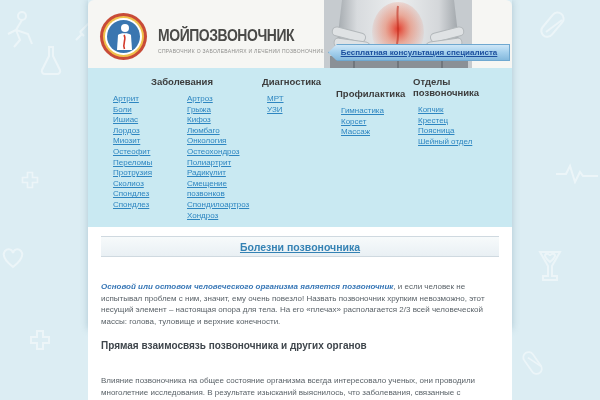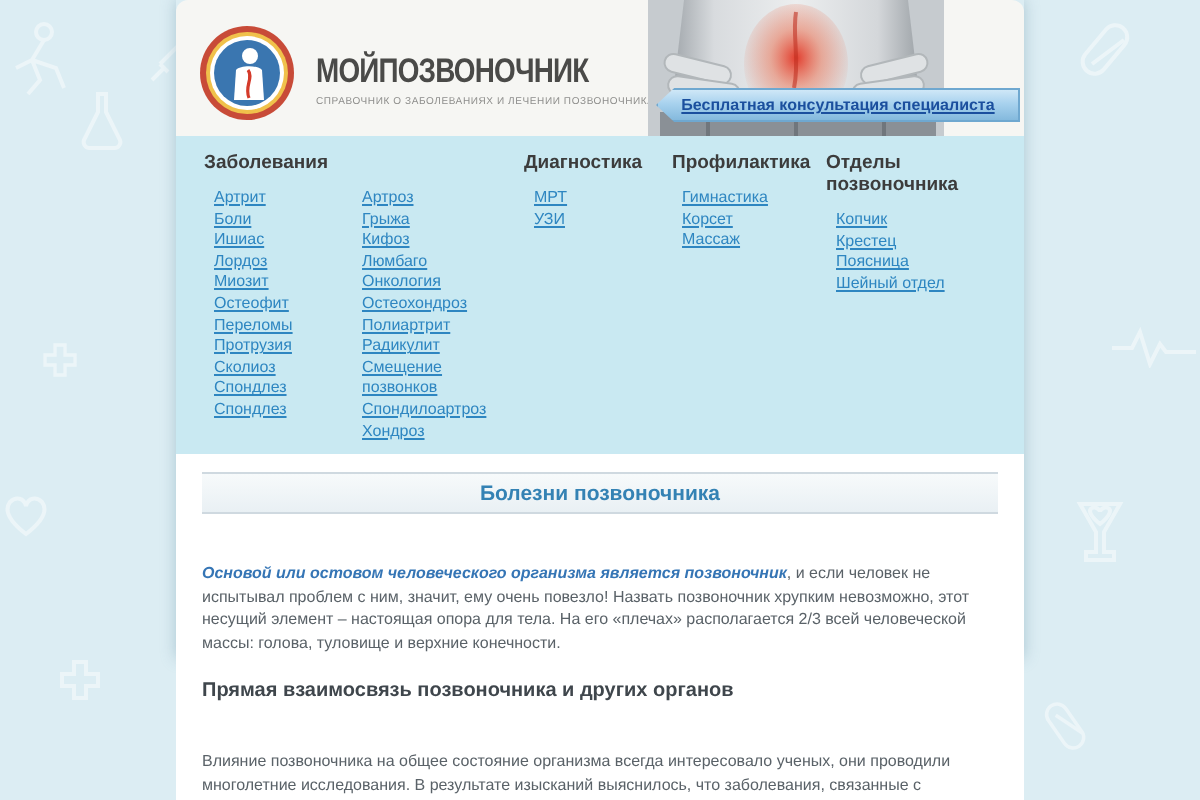--- a/index.html
+++ b/index.html
@@ -39,32 +39,32 @@
   .banner a{font-size:8px;font-weight:bold;color:var(--banner-text);
             text-decoration:underline;white-space:nowrap;}
 
   
   .nav{background:var(--nav-bg);min-height:129px;padding:8px 14px 6px;display:flex;}
   .nav-section{display:flex;flex-direction:column;}
   .nav-section .nav-title{font-size:9.5px;font-weight:bold;color:#3c3c3c;margin-bottom:7px;}
   .nav-cols{display:flex;}
   .links{display:flex;flex-direction:column;padding-left:5px;}
   .links a{font-size:8px;line-height:10.6px;color:var(--link);text-decoration:underline;width:fit-content;}
-  .sec-diseases{width:160px;}
+  .sec-diseases{width:160px;align-items:center;}
   .sec-diseases .links{width:74px;}
   .sec-diagnostics{width:74px;}
-  .sec-prevention{width:77px;}
+  .sec-prevention{width:77px;margin-top:12px;}
   .sec-spine{flex:1;}
 
   
   .content{background:var(--content-bg);min-height:203px;padding:8px 13px 10px;}
   .page-title-bar{margin-top:1px;background:linear-gradient(180deg,#f7fafb,#e9f0f4);
                   border-top:1px solid #cfd9e0;border-bottom:1px solid #cfd9e0;
                   height:21px;display:flex;align-items:center;justify-content:center;}
-  .page-title-bar h1{font-size:10.5px;font-weight:bold;color:var(--accent-blue);}
+  .page-title-bar h1{font-size:10.5px;font-weight:bold;color:var(--accent-blue);text-decoration:underline;}
   .content p{font-size:8px;line-height:11.5px;color:var(--body-text);margin-top:24px;text-align:left;}
   .lead{color:#3575b5;font-weight:bold;font-style:italic;}
   h2.sect{font-size:10px;font-weight:bold;color:#3f464c;margin-top:13px;}
   h3.sect{font-size:9px;font-weight:bold;color:#3f464c;margin-top:13px;}
 </style>
 </head>
 <body>
 
 <div class="bg-pattern">
   <span class="bgicon" style="left:2px;top:10px">

